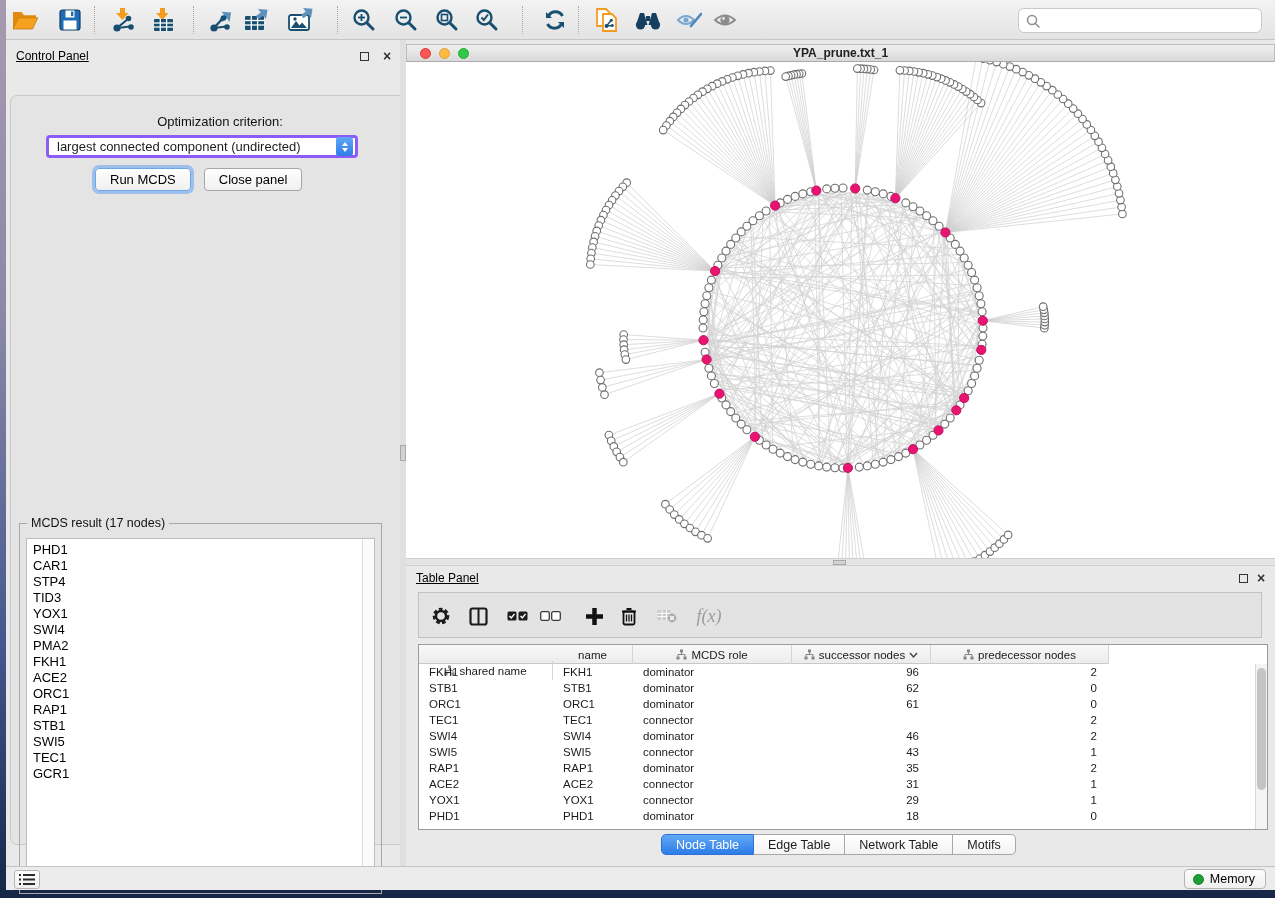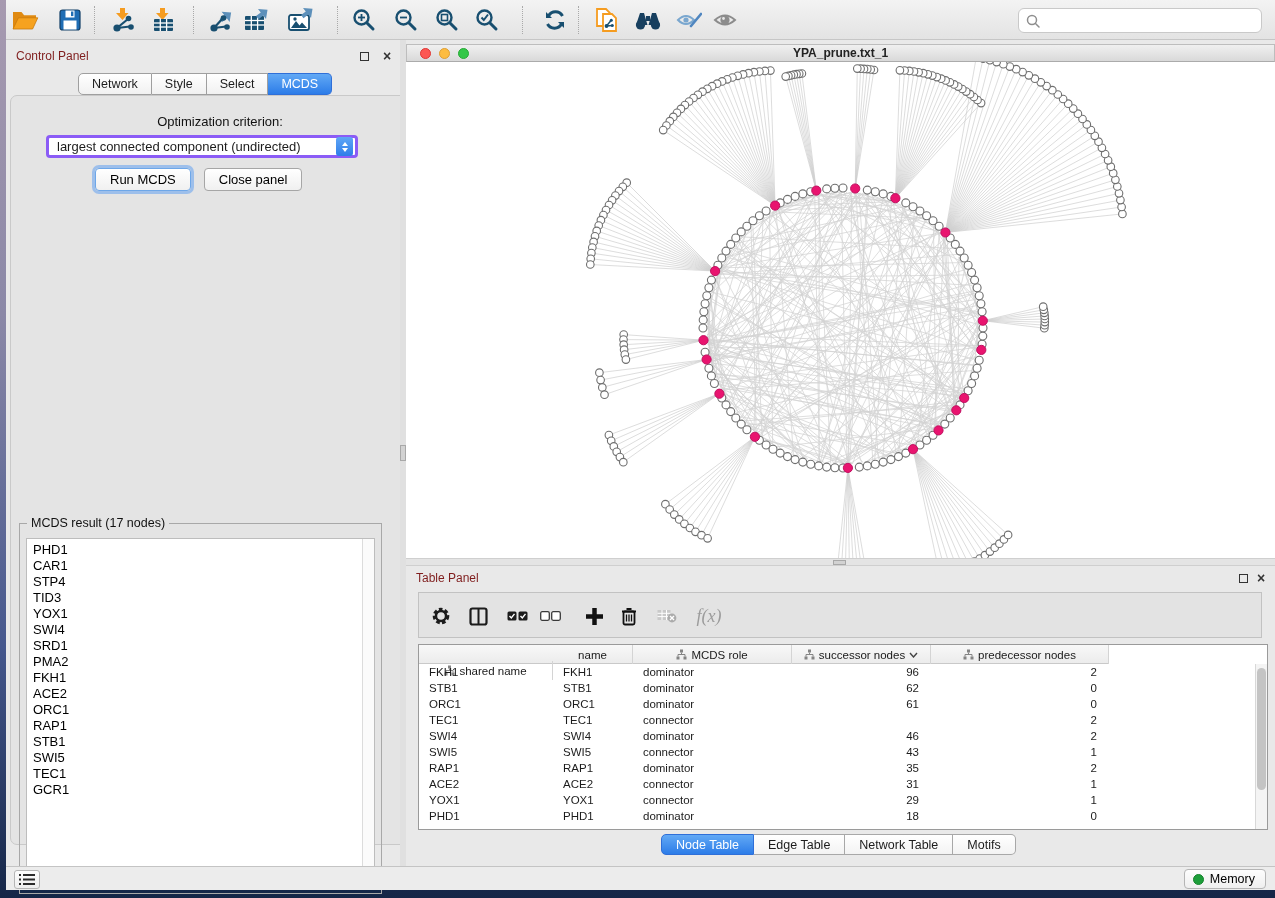--- a/index.html
+++ b/index.html
@@ -14,21 +14,21 @@
     background:linear-gradient(#f3f3f3,#e3e3e3); border-bottom:1px solid #c6c6c6; }
   .tbtn { position:absolute; top:3px; width:34px; height:34px; border:none; background:transparent;
     display:flex; align-items:center; justify-content:center; cursor:pointer; }
   .tsep { position:absolute; top:6px; width:0; height:28px; border-left:1px dotted #a9a9a9; }
   .search { position:absolute; right:13px; top:8px; width:244px; height:25px; background:#fff;
     border:1px solid #c9c9c9; border-radius:6px; display:flex; align-items:center; padding:0 7px; }
   .search input { border:none; outline:none; flex:1; font-size:12px; margin-left:5px; background:transparent; }
 
   
   .cpanel { position:absolute; left:0; top:40px; width:394px; height:826px; background:#e9e9e9; }
-  .panel-title { position:absolute; left:10px; top:9px; font-size:12px; color:#7f1d1d; }
+  .panel-title { position:absolute; left:10px; top:9px; font-size:12px; color:#000000;text-decoration:underline; }
   .wbtn { position:absolute; top:10px; width:12px; height:12px; display:flex; align-items:center;
     justify-content:center; cursor:pointer; color:#333; }
   .float-square { width:9px; height:9px; border:1.6px solid #333; }
   .close-x { font-size:14px; font-weight:bold; line-height:10px; }
   .segtabs { position:absolute; left:72px; top:33px; height:22px; display:flex; }
   .seg { height:22px; padding:0 13px; display:flex; align-items:center; background:linear-gradient(#ffffff,#f1f1f1);
     border:1px solid #9f9f9f; border-left-width:0; font-size:12.5px; cursor:pointer; }
   .seg:first-child { border-left-width:1px; border-radius:5px 0 0 5px; }
   .seg:last-child { border-radius:0 5px 5px 0; }
   .seg-active { background:linear-gradient(#62a9f5,#2c7ce8); border-color:#2f6fd8; color:#fff; }
@@ -282,26 +282,20 @@
   </div>
 
   <div class="cpanel">
     <span class="panel-title">Control Panel</span>
     <span class="wbtn" style="left:352px">
           <span class="float-square"></span>
         </span>
     <span class="wbtn" style="left:375px">
           <span class="close-x">×</span>
         </span>
-    <div class="segtabs">
-          <div class="seg">Network</div>
-          <div class="seg">Style</div>
-          <div class="seg">Select</div>
-          <div class="seg seg-active">MCDS</div>
-        </div>
     <div class="tabpanel">
       <div class="opt-label">Optimization criterion:</div>
       <div class="dropdown">
         <span class="val">largest connected component (undirected)</span>
         <span class="stepper">
               <i class="up"></i>
               <i class="dn"></i>
             </span>
       </div>
       <div class="btnrow">
@@ -311,21 +305,20 @@
       <div class="fieldset">
         <span class="legend">MCDS result (17 nodes)</span>
         <div class="mcds-listwrap">
           <div class="mcds-list">
                 <div class="mcds-item">PHD1</div>
                 <div class="mcds-item">CAR1</div>
                 <div class="mcds-item">STP4</div>
                 <div class="mcds-item">TID3</div>
                 <div class="mcds-item">YOX1</div>
                 <div class="mcds-item">SWI4</div>
-                <div class="mcds-item">SRD1</div>
                 <div class="mcds-item">PMA2</div>
                 <div class="mcds-item">FKH1</div>
                 <div class="mcds-item">ACE2</div>
                 <div class="mcds-item">ORC1</div>
                 <div class="mcds-item">RAP1</div>
                 <div class="mcds-item">STB1</div>
                 <div class="mcds-item">SWI5</div>
                 <div class="mcds-item">TEC1</div>
                 <div class="mcds-item">GCR1</div>
               </div>

